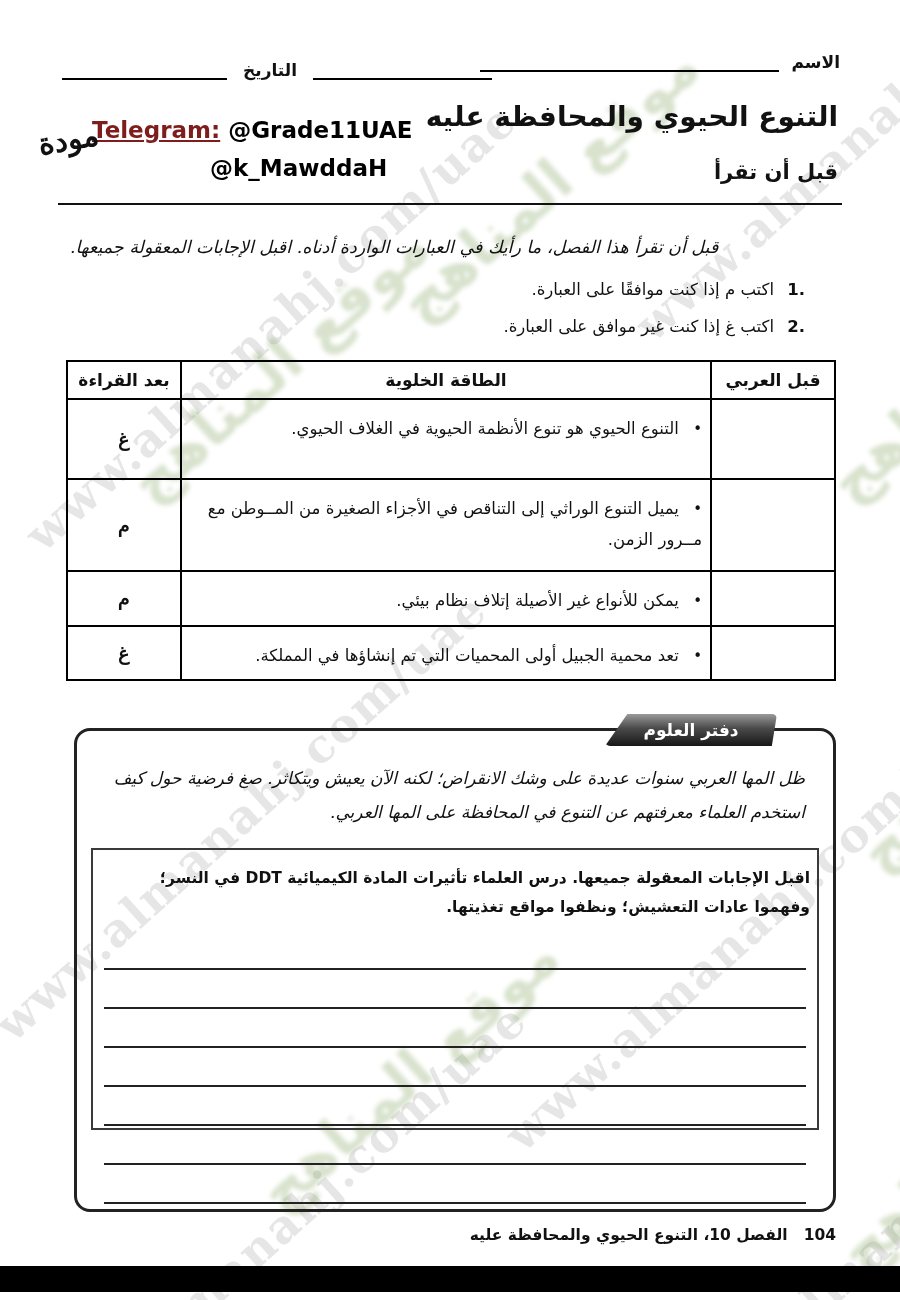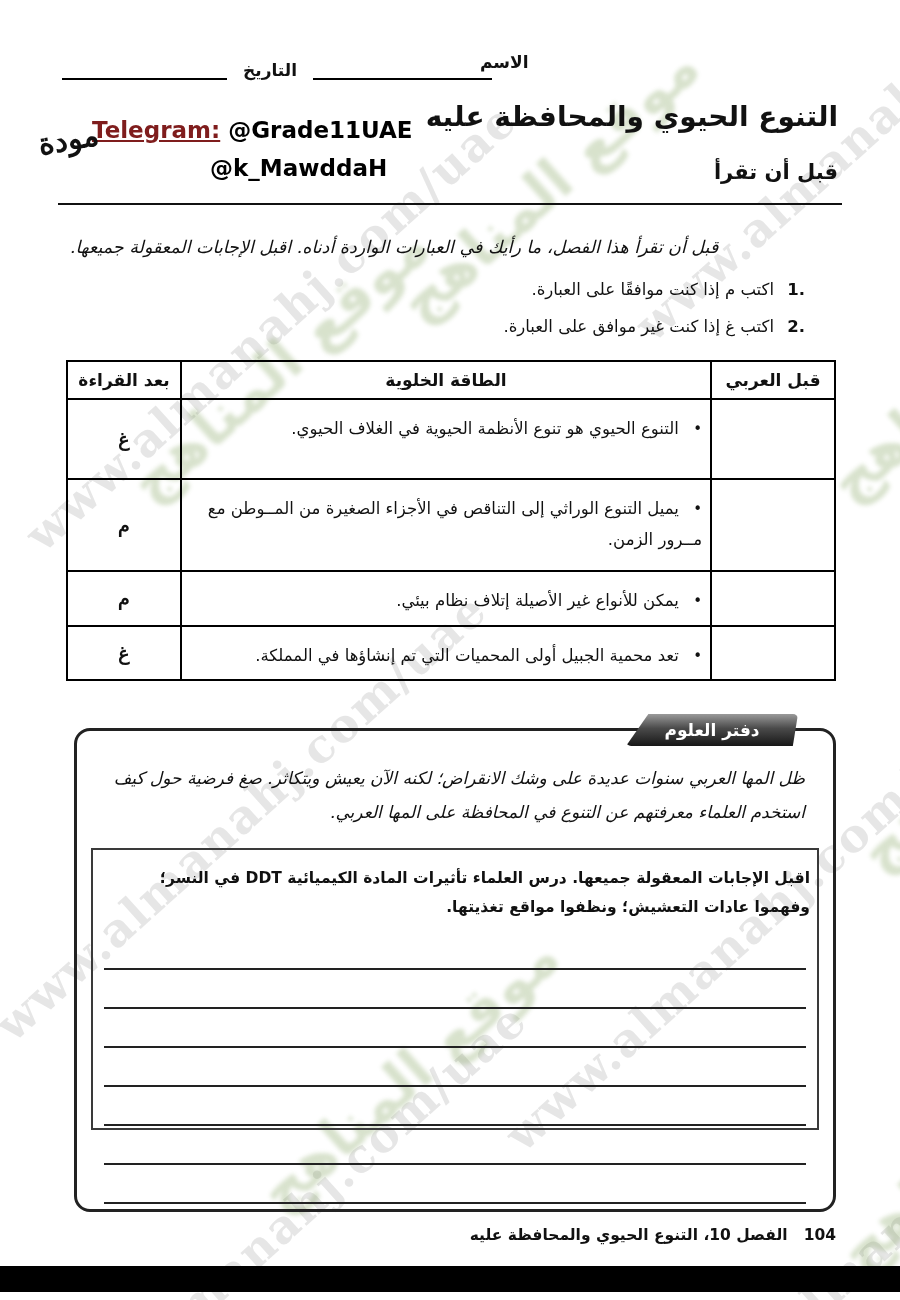--- a/index.html
+++ b/index.html
@@ -17,21 +17,21 @@
   }
   .wm-ar {
     color:#7fa05a; opacity:.30; font-size:58px; font-weight:bold;
     transform:rotate(-42deg); filter:blur(2px);
   }
   
   .content { position:absolute; inset:0; z-index:1; }
   .fill-line { border-bottom:2.5px solid #000; height:2px; }
   .name-row {
     position:absolute; top:52px; right:60px; left:480px;
-    display:flex; align-items:flex-end; gap:12px;flex-direction:column;
+    display:flex; align-items:flex-end; gap:12px;
   }
   .name-row .label, .date-row .label { font-weight:bold; font-size:17px; }
   .name-row .fill-line { flex:1; }
   .date-row {
     position:absolute; top:60px; left:62px; width:430px;
     display:flex; align-items:flex-end; gap:16px;
   }
   .date-row .fill-line { flex:1; }
   .date-row .fill-line.short { flex:0 0 165px; }
   .page-title {
@@ -71,21 +71,21 @@
     font-family:"DejaVu Serif","Liberation Serif",serif;
   }
   .bullet { margin-left:9px; font-size:15px; }
   .h1r { height:80px; } .h2r { height:92px; } .h3r { height:54px; } .h4r { height:48px; }
   
   .notebook {
     position:absolute; top:728px; right:64px; left:74px; height:484px;
     border:3px solid #222; border-radius:16px; background:transparent;
   }
   .nb-tab {
-    position:absolute; top:-17px; right:35px; width:172px; height:32px;
+    position:absolute; top:-17px; right:56px; width:172px; height:32px;
     background:linear-gradient(180deg,#9a9a9a 0%,#4a4a4a 45%,#171717 100%);
     color:#fff; font-weight:800; font-size:17px;
     display:flex; align-items:center; justify-content:center;
     clip-path:polygon(13% 0, 100% 0, 97% 100%, 0 100%); border-radius:5px;
   }
   .nb-prompt {
     padding:30px 28px 10px; text-align:right;
     font-family:"DejaVu Serif","Liberation Serif",serif; font-style:italic;
     font-size:17px; line-height:2;
   }

